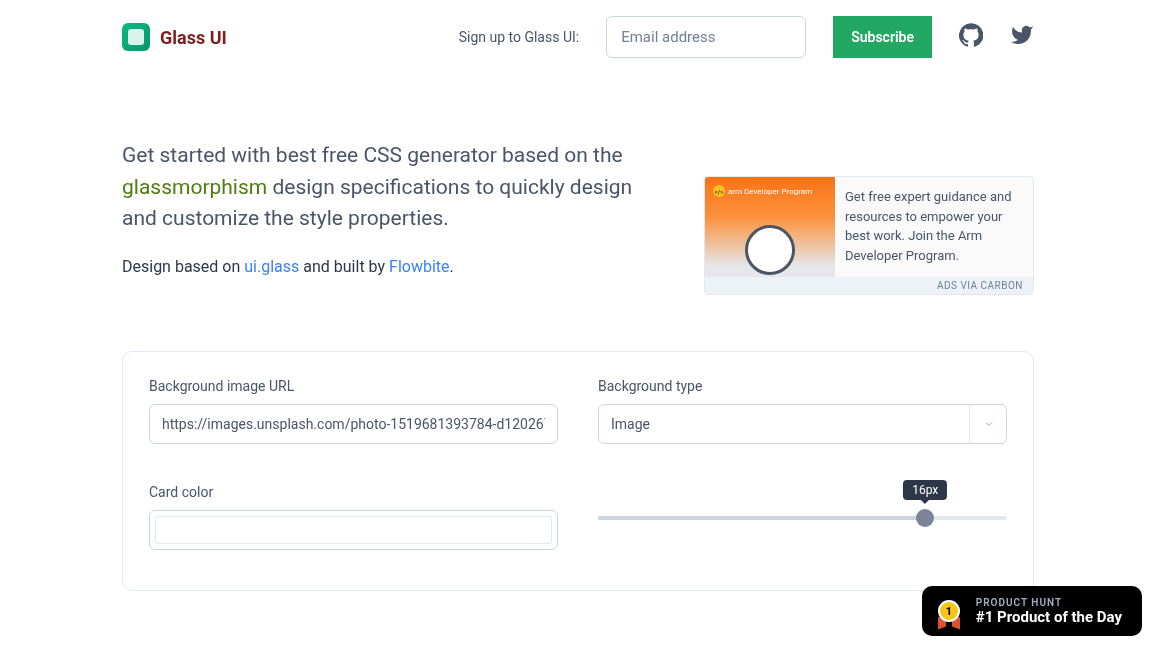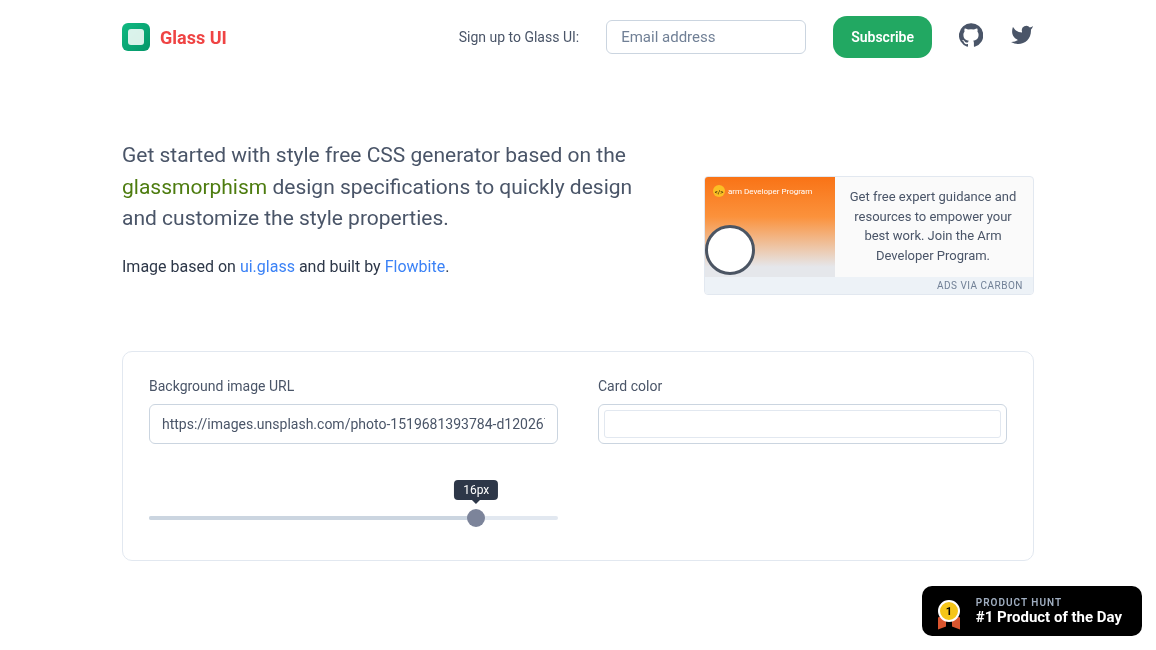--- a/index.html
+++ b/index.html
@@ -4,46 +4,46 @@
   <style>
     * { margin: 0; padding: 0; box-sizing: border-box; font-family: -apple-system, BlinkMacSystemFont, "Segoe UI", Roboto, Helvetica, Arial, sans-serif; }
     body { background: #fff; color: #1a202c; }
     .container { max-width: 928px; margin: 0 auto; padding: 0 8px; }
     
     
     .header { display: flex; align-items: center; justify-content: space-between; padding: 16px 0; }
     .brand { display: flex; align-items: center; gap: 10px; }
     .logo { width: 28px; height: 28px; border-radius: 6px; background: linear-gradient(135deg, #10b981, #059669); display:flex; align-items:center; justify-content:center; }
     .logo-inner { width: 16px; height: 16px; background: rgba(255,255,255,0.85); border-radius: 3px; }
-    .brand-name { font-weight: 700; font-size: 18px; color:#ef4444; }
+    .brand-name { font-weight: 700; font-size: 18px; color:#7f1d1d; }
     .header-right { display: flex; align-items: center; gap: 27px; }
     .signup-label { color: #4a5568; font-size: 14px; }
-    .email-input { width: 200px; height: 34px; border: 1px solid #cbd5e0; border-radius: 6px; padding: 0 14px; font-size: 15px; color: #4a5568; outline: none; }
+    .email-input { width: 200px; height: 42px; border: 1px solid #cbd5e0; border-radius: 6px; padding: 0 14px; font-size: 15px; color: #4a5568; outline: none; }
     .email-input::placeholder { color: #718096; }
-    .subscribe-btn { height: 42px; padding: 0 18px; background: #22a862; color: #fff; border: none; border-radius: 14px; font-weight: 600; font-size: 14px; cursor: pointer; }
+    .subscribe-btn { height: 42px; padding: 0 18px; background: #22a862; color: #fff; border: none; border-radius: 0; font-weight: 600; font-size: 14px; cursor: pointer; }
     .icon-link { color: #4a5568; cursor: pointer; }
     .icon-link svg { width: 24px; height: 24px; fill: currentColor; }
     
     
     .hero { display: flex; gap: 40px; margin-top: 48px; align-items: flex-start; }
     .hero-left { flex: 1; max-width: 560px; }
     .hero h1 { font-size: 46px; font-weight: 800; line-height: 1.15; color: #1a202c; letter-spacing: -0.5px; }
     .lead { font-size: 21px; color: #4a5568; line-height: 1.5; margin-top: 18px; }
     .lead .dark { color: #4d7c0f; }
     .credit { font-size: 16px; color: #2d3748; margin-top: 22px; }
     .credit a { color: #3b82f6; text-decoration: none; }
     
     
     .ad-box { width: 330px; border: 1px solid #e2e8f0; border-radius: 4px; background: #fafafa; position: relative; margin-top: 54px; }
     .ad-content { display:flex; gap: 10px; padding: 0; }
-    .ad-img { width: 130px; height: 100px; background: linear-gradient(180deg, #f97316 0%, #fb923c 40%, #e5e7eb 90%); border-top-left-radius: 3px; display:flex; flex-direction:column; align-items:flex-start; justify-content:flex-end; position:relative; overflow:hidden;}
+    .ad-img { width: 130px; height: 100px; background: linear-gradient(180deg, #f97316 0%, #fb923c 40%, #e5e7eb 90%); border-top-left-radius: 3px; display:flex; flex-direction:column; align-items:center; justify-content:flex-end; position:relative; overflow:hidden;}
     .ad-img-label { position:absolute; top:8px; left:8px; font-size:8px; color:#fff; display:flex; align-items:center; gap:3px;}
     .ad-img-label::before { content:"</>"; background:#fbbf24; color:#000; border-radius:50%; width:12px; height:12px; display:inline-flex; align-items:center; justify-content:center; font-size:6px;}
     .ad-robot { width:50px; height:50px; background:#fff; border-radius:50%; border:3px solid #4b5563; margin-bottom:2px; position:relative;}
-    .ad-text { flex:1; font-size: 13px; color: #4a5568; line-height: 1.5; padding: 10px 12px 10px 0; text-align: center; }
+    .ad-text { flex:1; font-size: 13px; color: #4a5568; line-height: 1.5; padding: 10px 12px 10px 0; }
     .ad-footer { text-align: right; font-size: 10px; letter-spacing: 0.5px; color: #718096; background:#edf2f7; padding: 3px 10px; border-bottom-left-radius:3px; border-bottom-right-radius:3px;}
     
     
     .panel { border: 1px solid #e2e8f0; border-radius: 10px; padding: 26px 26px 40px; margin-top: 56px; }
     .grid { display: grid; grid-template-columns: 1fr 1fr; column-gap: 40px; row-gap: 30px; gap: 40px; }
     .field-label { font-size: 14px; color: #4a5568; margin-bottom: 10px; display:block; }
     .text-input { width: 100%; height: 40px; border: 1px solid #cbd5e0; border-radius: 6px; padding: 0 12px; font-size: 14px; color:#4a5568; outline:none; }
     .select-wrap { position: relative; }
     .select { width: 100%; height: 40px; border: 1px solid #cbd5e0; border-radius: 6px; padding: 0 12px; font-size: 14px; color:#4a5568; display:flex; align-items:center; background:#fff; cursor:pointer;}
     .select-caret { position:absolute; right:0; top:0; width:38px; height:40px; border-left:1px solid #e2e8f0; display:flex; align-items:center; justify-content:center; color:#a0aec0;}
@@ -91,43 +91,56 @@
         <svg viewBox="0 0 24 24">
             <path d="M23 3a10.9 10.9 0 0 1-3.14 1.53A4.48 4.48 0 0 0 12 8.5v1A10.66 10.66 0 0 1 3 4s-4 9 5 13a11.64 11.64 0 0 1-7 2c9 5 20 0 20-11.5a4.5 4.5 0 0 0-.08-.83A7.72 7.72 0 0 0 23 3z"></path>
           </svg>
       </a>
     </div>
   </div>
 
   <div class="hero">
     <div class="hero-left">
       <p class="lead">
-        <span>Get started with style free CSS generator based on the </span><span class="dark">glassmorphism</span><span> design specifications to quickly design and customize the style properties.</span>
+        <span>Get started with best free CSS generator based on the </span><span class="dark">glassmorphism</span><span> design specifications to quickly design and customize the style properties.</span>
       </p>
       <p class="credit">
-        <span>Image based on </span><a>ui.glass</a><span> and built by </span><a>Flowbite</a><span>.</span>
+        <span>Design based on </span><a>ui.glass</a><span> and built by </span><a>Flowbite</a><span>.</span>
       </p>
     </div>
     <div class="ad-box">
       <div class="ad-content">
         <div class="ad-img">
           <div class="ad-img-label">arm Developer Program</div>
           <div class="ad-robot"></div>
         </div>
         <div class="ad-text">Get free expert guidance and resources to empower your best work. Join the Arm Developer Program.</div>
       </div>
       <div class="ad-footer">ADS VIA CARBON</div>
     </div>
   </div>
 
   <div class="panel">
     <div class="grid">
       <div>
         <label class="field-label">Background image URL</label>
         <input class="text-input" type="text" value="https://images.unsplash.com/photo-1519681393784-d120267" style="">
+      </div>
+      <div>
+        <label class="field-label">Background type</label>
+        <div class="select-wrap">
+          <div class="select">
+            <span>Image</span>
+          </div>
+          <div class="select-caret">
+            <svg width="12" height="12" viewBox="0 0 24 24" fill="none" stroke="currentColor" stroke-width="2">
+                <polyline points="6 9 12 15 18 9"></polyline>
+              </svg>
+          </div>
+        </div>
       </div>
       <div>
         <label class="field-label">Card color</label>
         <div class="color-input">
           <div class="color-swatch"></div>
         </div>
       </div>
       <div>
         <div class="slider-wrap">
           <div class="slider-tooltip" id="blur-tooltip" style="left: 80%;">16px</div>

